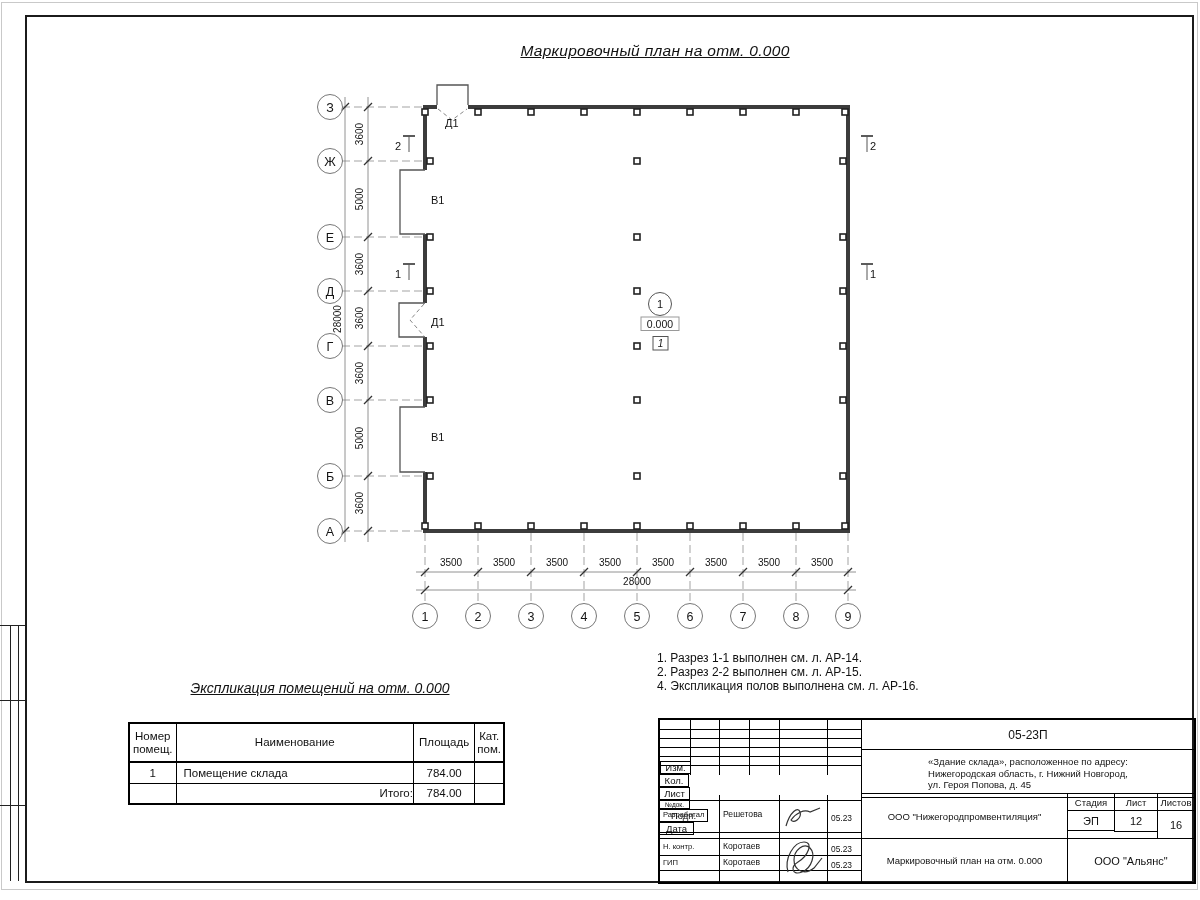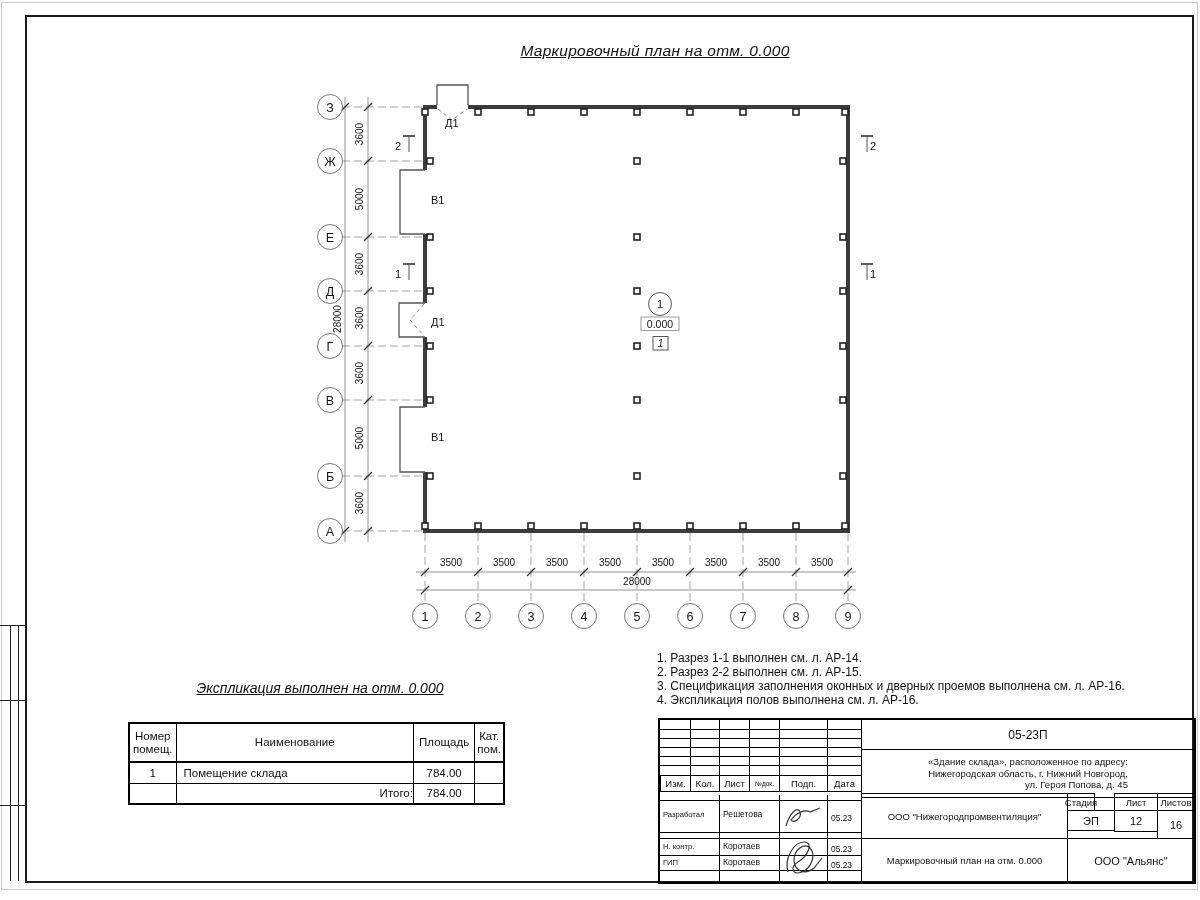--- a/index.html
+++ b/index.html
@@ -44,37 +44,37 @@
   .h-row  { height:39px; }
   .h-row .expl-cell { border-bottom:2px solid #000; }
   .d-row  { height:21px; }
   .t-row  { height:19px; }
   .t-row .expl-cell { border-bottom:none; }
   .name-left  { justify-content:flex-start; padding-left:7px; }
   .name-right { justify-content:flex-end;  }
 
   .titleblock { left:658px; top:718px; width:534px; height:162px; border:2px solid #000; box-sizing:content-box; font-size:9.5px; }
   .tb { position:absolute; box-sizing:border-box; }
-  .tb-cell { border:1px solid #000; display:flex; align-items:center; justify-content:center; text-align:right; }
+  .tb-cell { border:1px solid #000; display:flex; align-items:center; justify-content:center; text-align:left; }
   .tb-gridtop {
     left:0; top:0; width:202px; height:55px;
     background:
       linear-gradient(#000,#000) 30px 0/1px 100% no-repeat,
       linear-gradient(#000,#000) 59px 0/1px 100% no-repeat,
       linear-gradient(#000,#000) 89px 0/1px 100% no-repeat,
       linear-gradient(#000,#000) 119px 0/1px 100% no-repeat,
       linear-gradient(#000,#000) 167px 0/1px 100% no-repeat,
       linear-gradient(#000,#000) 0 9px/100% 1px no-repeat,
       linear-gradient(#000,#000) 0 18px/100% 1px no-repeat,
       linear-gradient(#000,#000) 0 27px/100% 1px no-repeat,
       linear-gradient(#000,#000) 0 36px/100% 1px no-repeat,
       linear-gradient(#000,#000) 0 45px/100% 1px no-repeat;
     border-right:1px solid #000;
   }
-  .tb-revrow { left:0; top:55px; width:202px; height:17px; display:flex; }
+  .tb-revrow { left:0; top:41px; width:202px; height:24px; display:flex;flex-direction:column; }
   .rv { box-sizing:border-box; border:1px solid #000; border-left:none; display:flex; align-items:center; justify-content:center; font-size:9.5px; }
   .rv:first-child { border-left:1px solid #000; }
   .rv-izm{width:31px;} .rv-kol{width:29px;} .rv-list{width:30px;}
   .rv-ndok{width:30px; font-size:6.5px;} .rv-podp{width:48px;} .rv-data{width:34px;}
   .staff-line { background:#000; }
   .staff-txt { position:absolute; font-size:7.6px; white-space:nowrap; }
   .staff-name { font-size:8.6px; }
   .staff-date { font-size:8.4px; }
 
   .mini-line { background:#222; }
@@ -315,25 +315,24 @@
     <rect x="641" y="317" width="38" height="13.5" fill="#fff" stroke="#999"></rect>
     <text class="elev" x="660" y="327.5">0.000</text>
     <rect x="653" y="336.5" width="15" height="13.5" fill="#fff" stroke="#555"></rect>
     <text class="floorn" x="660.5" y="347">1</text>
   </g>
 </svg>
 
 <div class="abs notes">
   <div>1. Разрез 1-1 выполнен см. л. АР-14.</div>
   <div>2. Разрез 2-2 выполнен см. л. АР-15.</div>
-  <div>3. Спецификация заполнения оконных и дверных проемов выполнена см. л. АР-16.</div>
   <div>4. Экспликация полов выполнена см. л. АР-16.</div>
 </div>
 
-<div class="abs expl-title">Экспликация выполнен на отм. 0.000</div>
+<div class="abs expl-title">Экспликация помещений на отм. 0.000</div>
 <div class="abs expl-table">
   <div class="expl-row h-row">
     <div class="expl-cell c-num">
       <span><span>Номер</span><br>
       <span>помещ.</span></span>
     </div>
     <div class="expl-cell c-name">Наименование</div>
     <div class="expl-cell c-area">Площадь</div>
     <div class="expl-cell c-cat last">
       <span><span>Кат.</span><br>
@@ -406,21 +405,21 @@
   <div class="tb tb-cell" style="left:201px;top:29px;width:334px;height:49px;line-height:11.5px">
     <span>
       <span>«Здание склада», расположенное по адресу:</span><br>
       <span>Нижегородская область, г. Нижний Новгород,</span><br>
       <span>ул. Героя Попова, д. 45</span>
     </span>
   </div>
   <div class="tb tb-cell" style="left:201px;top:73px;width:207px;height:46px">ООО "Нижегородпромвентиляция"</div>
   <div class="tb tb-cell" style="left:201px;top:118px;width:207px;height:45px">Маркировочный план на отм. 0.000</div>
 
-  <div class="tb tb-cell" style="left:407px;top:73px;width:28px;height:18px">Стадия</div>
+  <div class="tb tb-cell" style="left:407px;top:73px;width:48px;height:18px">Стадия</div>
   <div class="tb tb-cell" style="left:454px;top:73px;width:44px;height:18px">Лист</div>
   <div class="tb tb-cell" style="left:497px;top:73px;width:38px;height:18px">Листов</div>
   <div class="tb tb-cell" style="left:407px;top:90px;width:48px;height:21px;font-size:11px">ЭП</div>
   <div class="tb tb-cell" style="left:454px;top:90px;width:44px;height:22px;font-size:11px">12</div>
   <div class="tb tb-cell" style="left:497px;top:90px;width:38px;height:29px;font-size:11px">16</div>
   <div class="tb tb-cell" style="left:407px;top:118px;width:128px;height:45px;font-size:11px">ООО "Альянс"</div>
 </div>
 
 </div>
 

